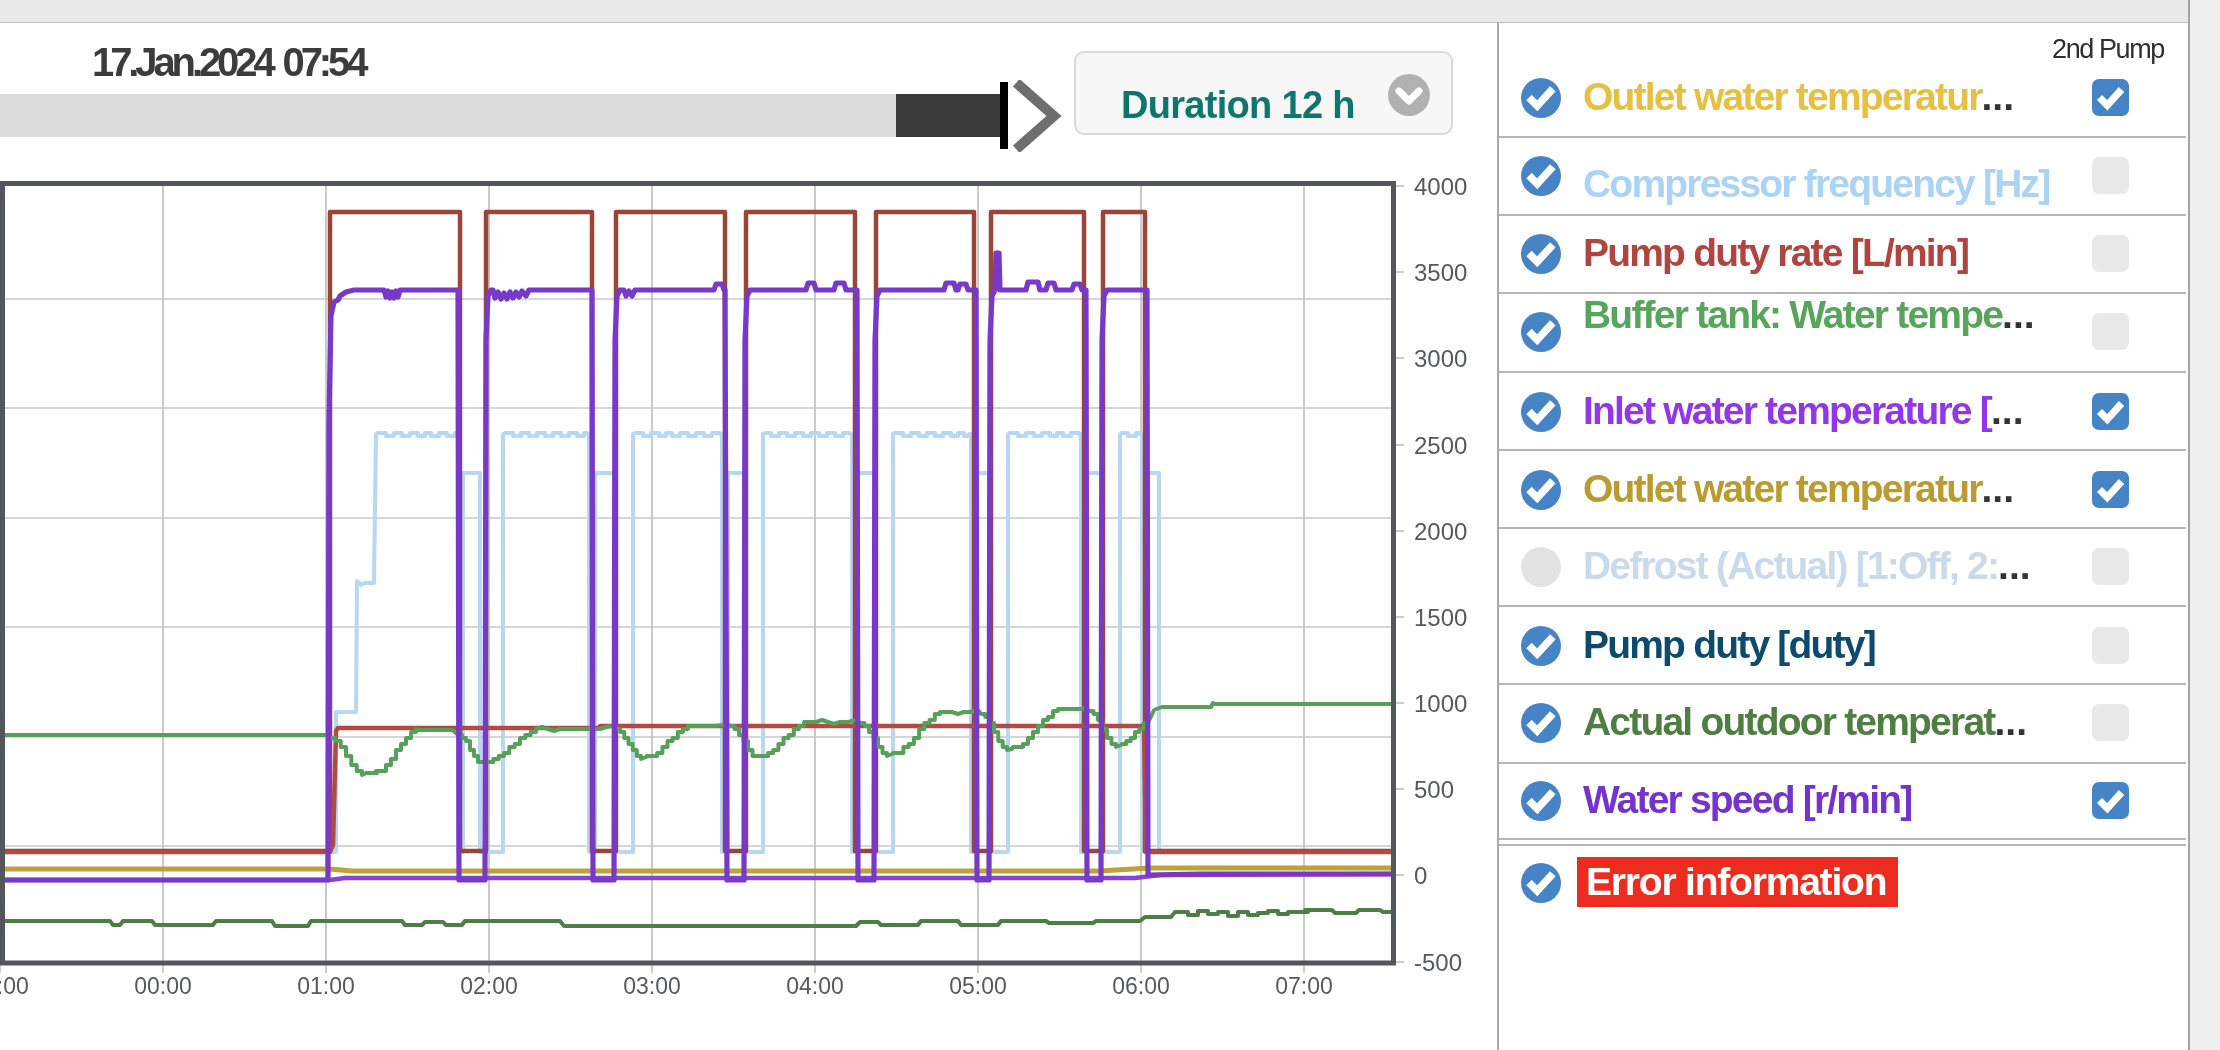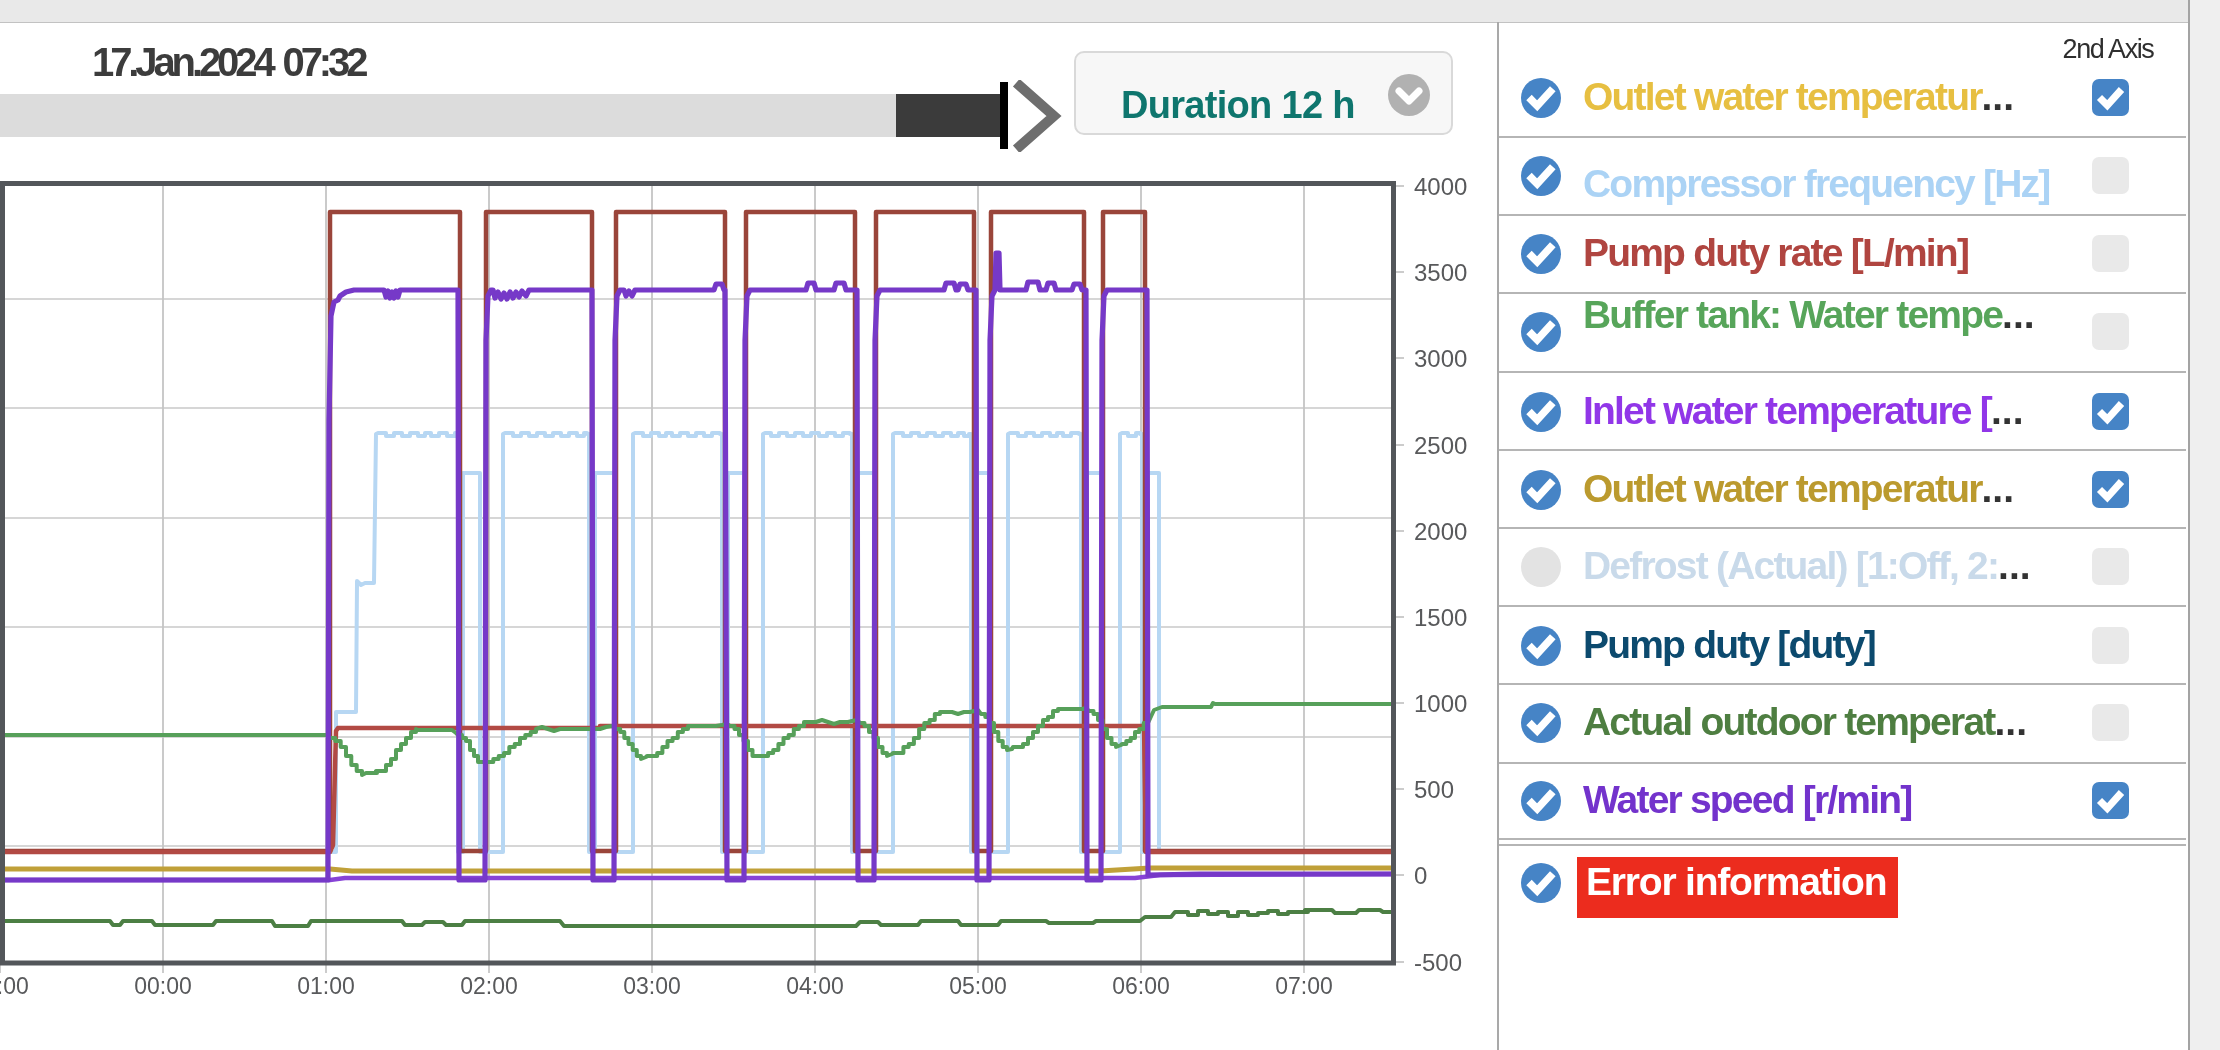--- a/index.html
+++ b/index.html
@@ -62,21 +62,21 @@
 <text x="163" y="994" font-family="Liberation Sans, sans-serif" font-size="23" fill="#58595b" text-anchor="middle">00:00</text>
 <text x="326" y="994" font-family="Liberation Sans, sans-serif" font-size="23" fill="#58595b" text-anchor="middle">01:00</text>
 <text x="489" y="994" font-family="Liberation Sans, sans-serif" font-size="23" fill="#58595b" text-anchor="middle">02:00</text>
 <text x="652" y="994" font-family="Liberation Sans, sans-serif" font-size="23" fill="#58595b" text-anchor="middle">03:00</text>
 <text x="815" y="994" font-family="Liberation Sans, sans-serif" font-size="23" fill="#58595b" text-anchor="middle">04:00</text>
 <text x="978" y="994" font-family="Liberation Sans, sans-serif" font-size="23" fill="#58595b" text-anchor="middle">05:00</text>
 <text x="1141" y="994" font-family="Liberation Sans, sans-serif" font-size="23" fill="#58595b" text-anchor="middle">06:00</text>
 <text x="1304" y="994" font-family="Liberation Sans, sans-serif" font-size="23" fill="#58595b" text-anchor="middle">07:00</text>
 </svg>
 <div style="position:absolute;left:0;top:0;width:2220px;height:22px;background:#e9e9e9;border-bottom:1px solid #c2c2c2"></div>
-<div style="position:absolute;left:92px;top:40px;letter-spacing:-4.1px;word-spacing:4px;font:bold 40px 'Liberation Sans',sans-serif;color:#3c3c3c">17.Jan.2024 07:32</div>
+<div style="position:absolute;left:92px;top:40px;letter-spacing:-4.1px;word-spacing:4px;font:bold 40px 'Liberation Sans',sans-serif;color:#3c3c3c">17.Jan.2024 07:54</div>
 <div style="position:absolute;left:0;top:94px;width:1001px;height:43px;background:#dcdcdc"></div>
 <div style="position:absolute;left:896px;top:94px;width:104px;height:43px;background:#3b3b3b"></div>
 <div style="position:absolute;left:1000px;top:82px;width:8px;height:67px;background:#000"></div>
 <svg style="position:absolute;left:1012px;top:80px" width="52" height="72">
     <path d="M8,6 L42,36 L8,66" fill="none" stroke="#6e6e6e" stroke-width="10" stroke-linecap="square"></path>
   </svg>
 <div style="position:absolute;left:1074px;top:51px;width:379px;height:84px;background:#f7f7f7;border:2px solid #d9d9d9;border-radius:10px;box-sizing:border-box"></div>
 <div style="position:absolute;left:1121px;top:84px;letter-spacing:-0.7px;font:bold 38px 'Liberation Sans',sans-serif;color:#0f766e">Duration 12 h</div>
 <svg style="position:absolute;left:1388px;top:74px" width="42" height="42">
     <circle cx="21" cy="21" r="21" fill="#b1b1b1"></circle>
@@ -87,21 +87,21 @@
 <div style="position:absolute;left:1499px;top:214px;width:687px;height:2px;background:#b5b5b5"></div>
 <div style="position:absolute;left:1499px;top:292px;width:687px;height:2px;background:#b5b5b5"></div>
 <div style="position:absolute;left:1499px;top:371px;width:687px;height:2px;background:#b5b5b5"></div>
 <div style="position:absolute;left:1499px;top:449px;width:687px;height:2px;background:#b5b5b5"></div>
 <div style="position:absolute;left:1499px;top:527px;width:687px;height:2px;background:#b5b5b5"></div>
 <div style="position:absolute;left:1499px;top:605px;width:687px;height:2px;background:#b5b5b5"></div>
 <div style="position:absolute;left:1499px;top:683px;width:687px;height:2px;background:#b5b5b5"></div>
 <div style="position:absolute;left:1499px;top:762px;width:687px;height:2px;background:#b5b5b5"></div>
 <div style="position:absolute;left:1499px;top:838px;width:687px;height:2px;background:#b5b5b5"></div>
 <div style="position:absolute;left:1499px;top:844px;width:687px;height:2px;background:#b5b5b5"></div>
-<div style="position:absolute;left:2040px;top:34px;width:136px;height:30px;letter-spacing:-1.4px;font:27px 'Liberation Sans',sans-serif;color:#2f2f2f;text-align:center">2nd Axis</div>
+<div style="position:absolute;left:2040px;top:34px;width:136px;height:30px;letter-spacing:-1.4px;font:27px 'Liberation Sans',sans-serif;color:#2f2f2f;text-align:center">2nd Pump</div>
 <svg style="position:absolute;left:1521px;top:78px" width="40" height="40">
     <circle cx="20" cy="20" r="20" fill="#4684c6"></circle>
     <path d="M8,19.5 L16.2,27.8 L31.8,10.8" fill="none" stroke="#fff" stroke-width="7.6"></path>
   </svg>
 <div style="position:absolute;left:1583px;top:75px;letter-spacing:-1.8px;color:#e7bf41;font:bold 39px 'Liberation Sans',sans-serif;white-space:nowrap">Outlet water temperatur<span style="color:#333;letter-spacing:0">...</span></div>
 <svg style="position:absolute;left:2092px;top:79px" width="37" height="37">
     <rect x="0" y="0" width="37" height="37" rx="7" fill="#4684c6"></rect>
     <path d="M7.5,18.5 L15.3,26.3 L29.5,10.5" fill="none" stroke="#fff" stroke-width="7.2"></path>
   </svg>
 <svg style="position:absolute;left:1521px;top:156px" width="40" height="40">
@@ -161,14 +161,14 @@
   </svg>
 <div style="position:absolute;left:1583px;top:778px;letter-spacing:-1.8px;color:#7333cc;font:bold 39px 'Liberation Sans',sans-serif;white-space:nowrap">Water speed [r/min]</div>
 <svg style="position:absolute;left:2092px;top:782px" width="37" height="37">
     <rect x="0" y="0" width="37" height="37" rx="7" fill="#4684c6"></rect>
     <path d="M7.5,18.5 L15.3,26.3 L29.5,10.5" fill="none" stroke="#fff" stroke-width="7.2"></path>
   </svg>
 <svg style="position:absolute;left:1521px;top:863px" width="40" height="40">
     <circle cx="20" cy="20" r="20" fill="#4684c6"></circle>
     <path d="M8,19.5 L16.2,27.8 L31.8,10.8" fill="none" stroke="#fff" stroke-width="7.6"></path>
   </svg>
-<div style="position:absolute;left:1577px;top:857px;background:#ec2c1e;color:#fff;letter-spacing:-1.2px;font:bold 39px 'Liberation Sans',sans-serif;padding:3px 12px 14px 9px">Error information</div>
+<div style="position:absolute;left:1577px;top:857px;background:#ec2c1e;color:#fff;letter-spacing:-1.2px;font:bold 39px 'Liberation Sans',sans-serif;padding:3px 12px 3px 9px">Error information</div>
 <div style="position:absolute;left:2188px;top:0;width:2px;height:1050px;background:#a3a3a3"></div>
 <div style="position:absolute;left:2190px;top:0;width:30px;height:1050px;background:#efefef"></div>
 </body></html>

